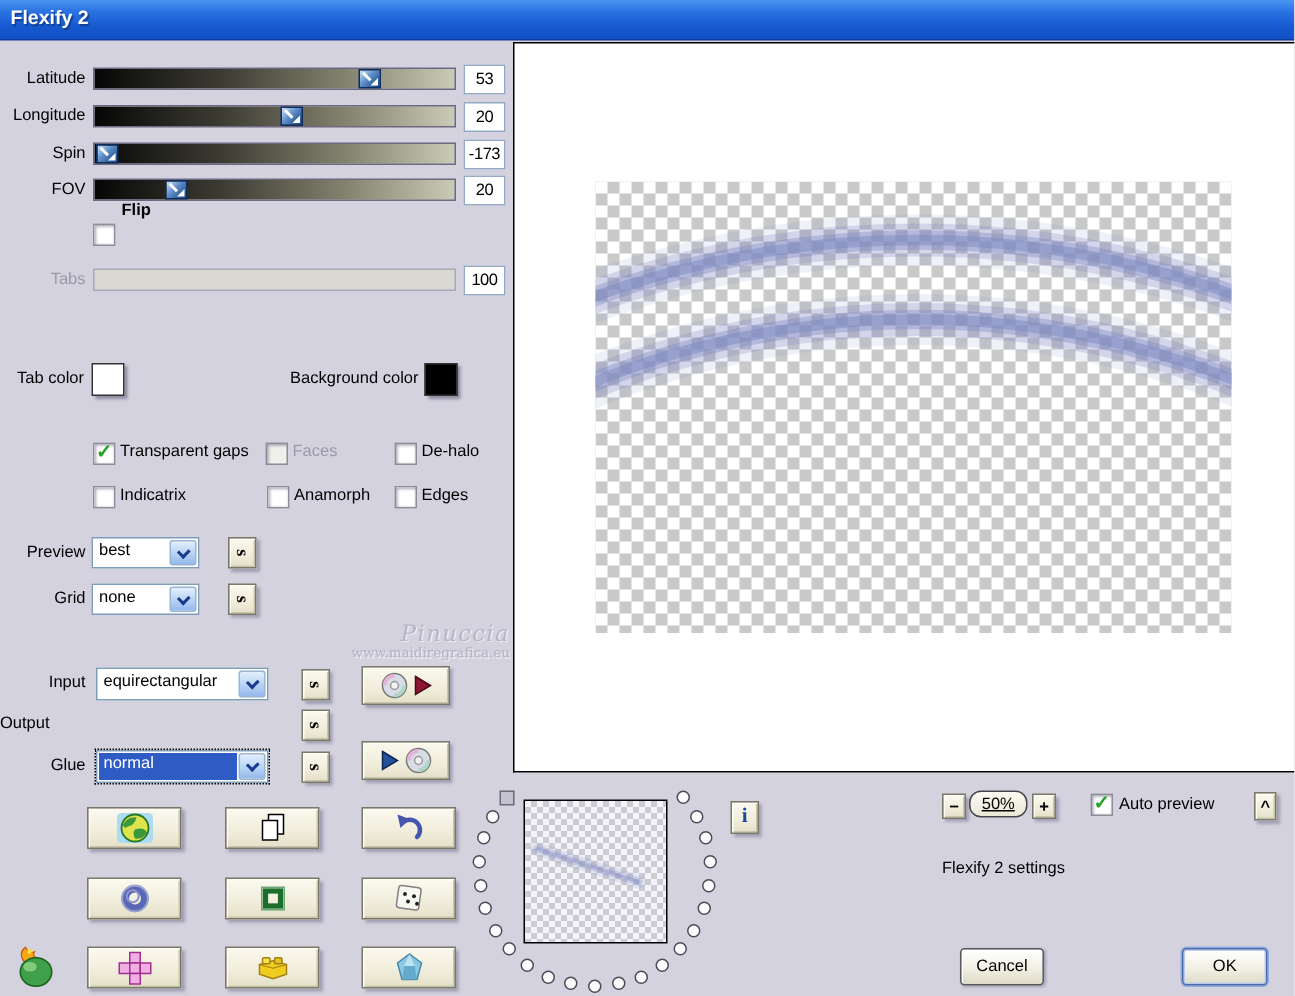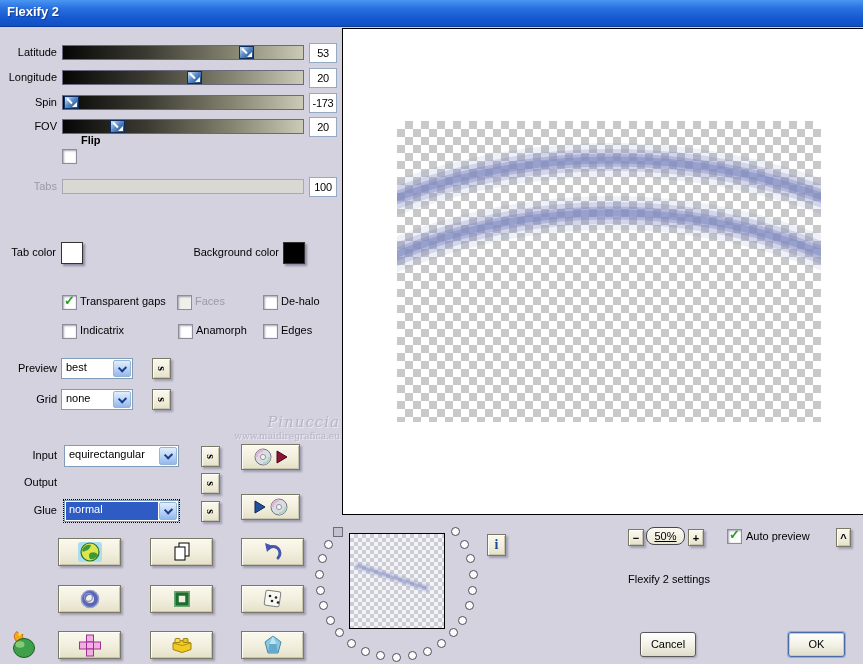--- a/index.html
+++ b/index.html
@@ -206,21 +206,21 @@
   <div class="combo" style="left:64px;top:445px;width:113px;height:20px;">
     <span class="val">equirectangular</span>
     <span class="dbtn">
         <span class="chev"></span>
       </span>
   </div>
   <div class="btn3d sbtn" style="left:201px;top:446px;width:17px;height:19px;">
       <i>s</i>
     </div>
 
-  <span class="abs" style="left:0;top:476px;width:57px;text-align:right;">Output</span>
+  <span class="abs" style="left:0;top:476px;width:57px;">Output</span>
   <div class="btn3d sbtn" style="left:201px;top:473px;width:17px;height:19px;">
       <i>s</i>
     </div>
 
   <span class="abs" style="left:0;top:504px;width:57px;text-align:right;">Glue</span>
   <div class="combo focused" style="left:64px;top:500px;width:113px;height:20px;">
     <span class="val">normal</span>
     <span class="dbtn">
         <span class="chev"></span>
       </span>

